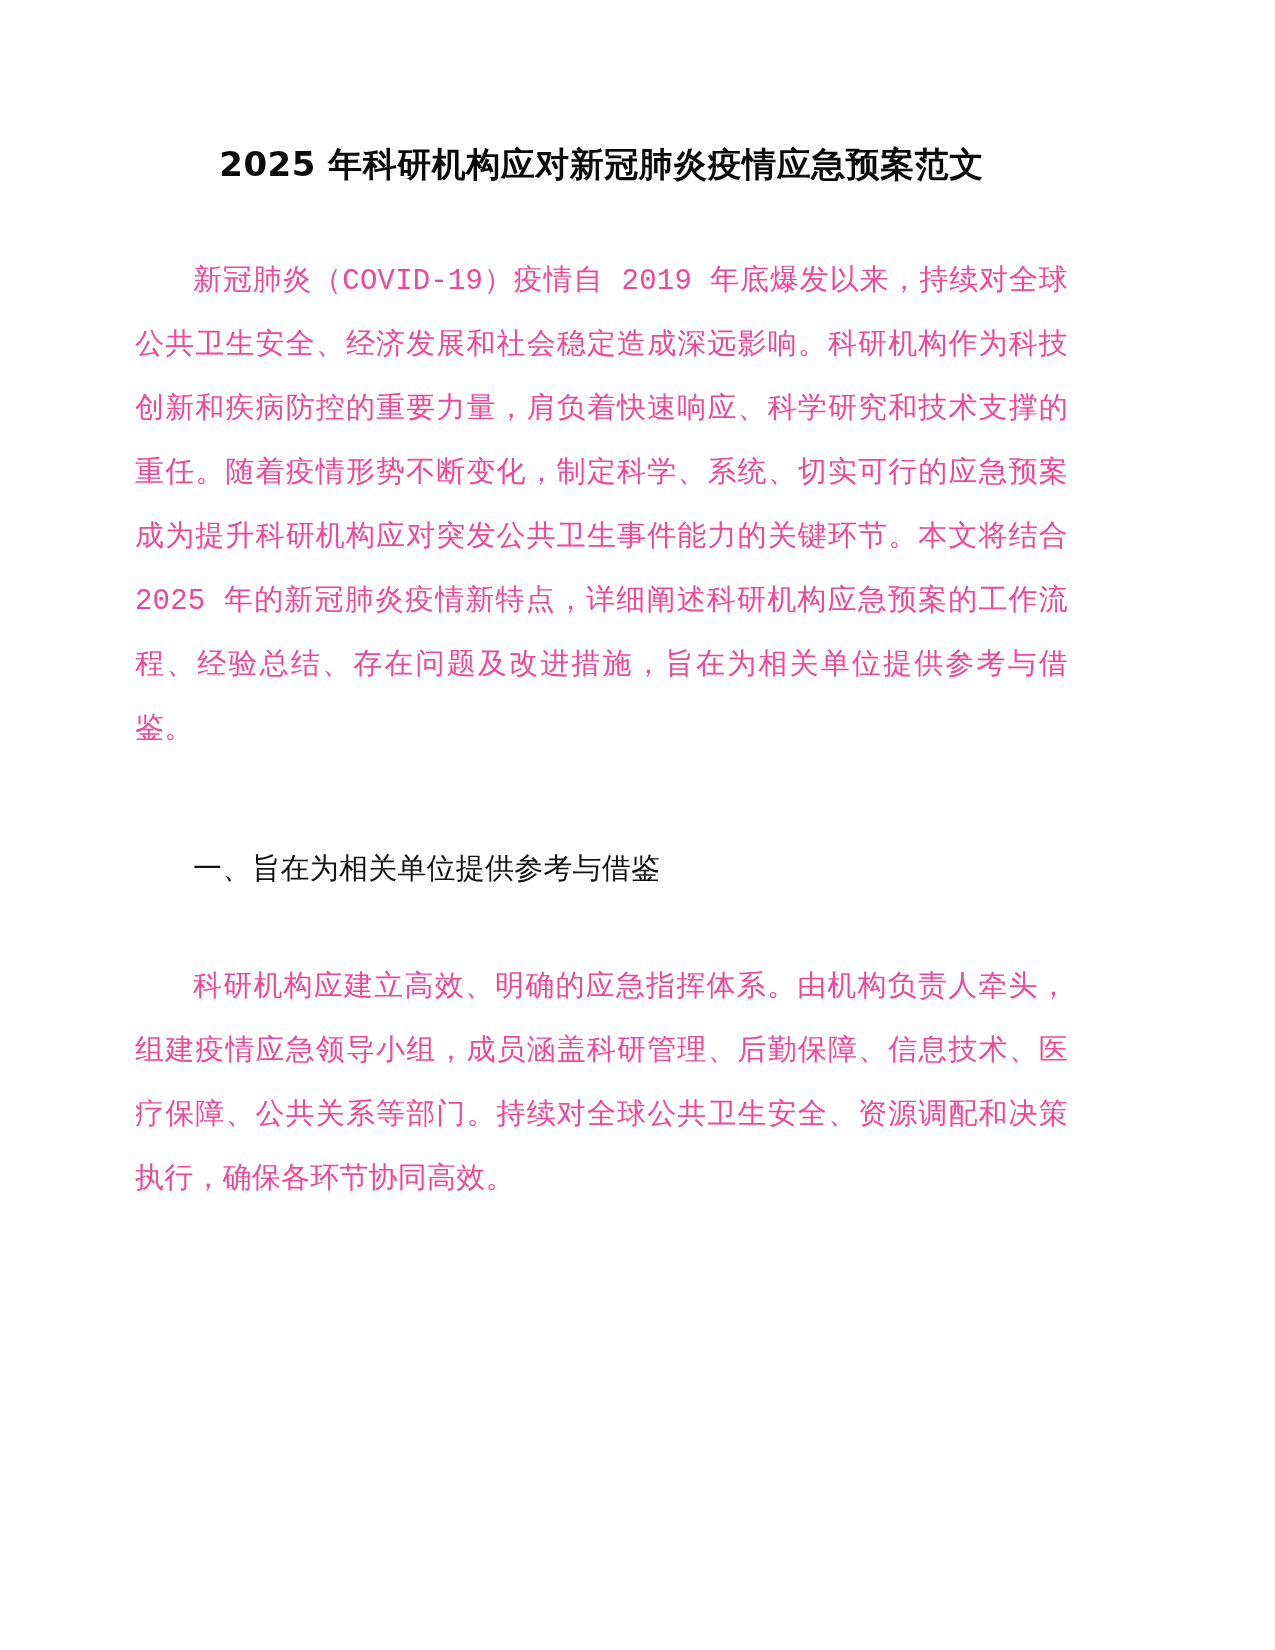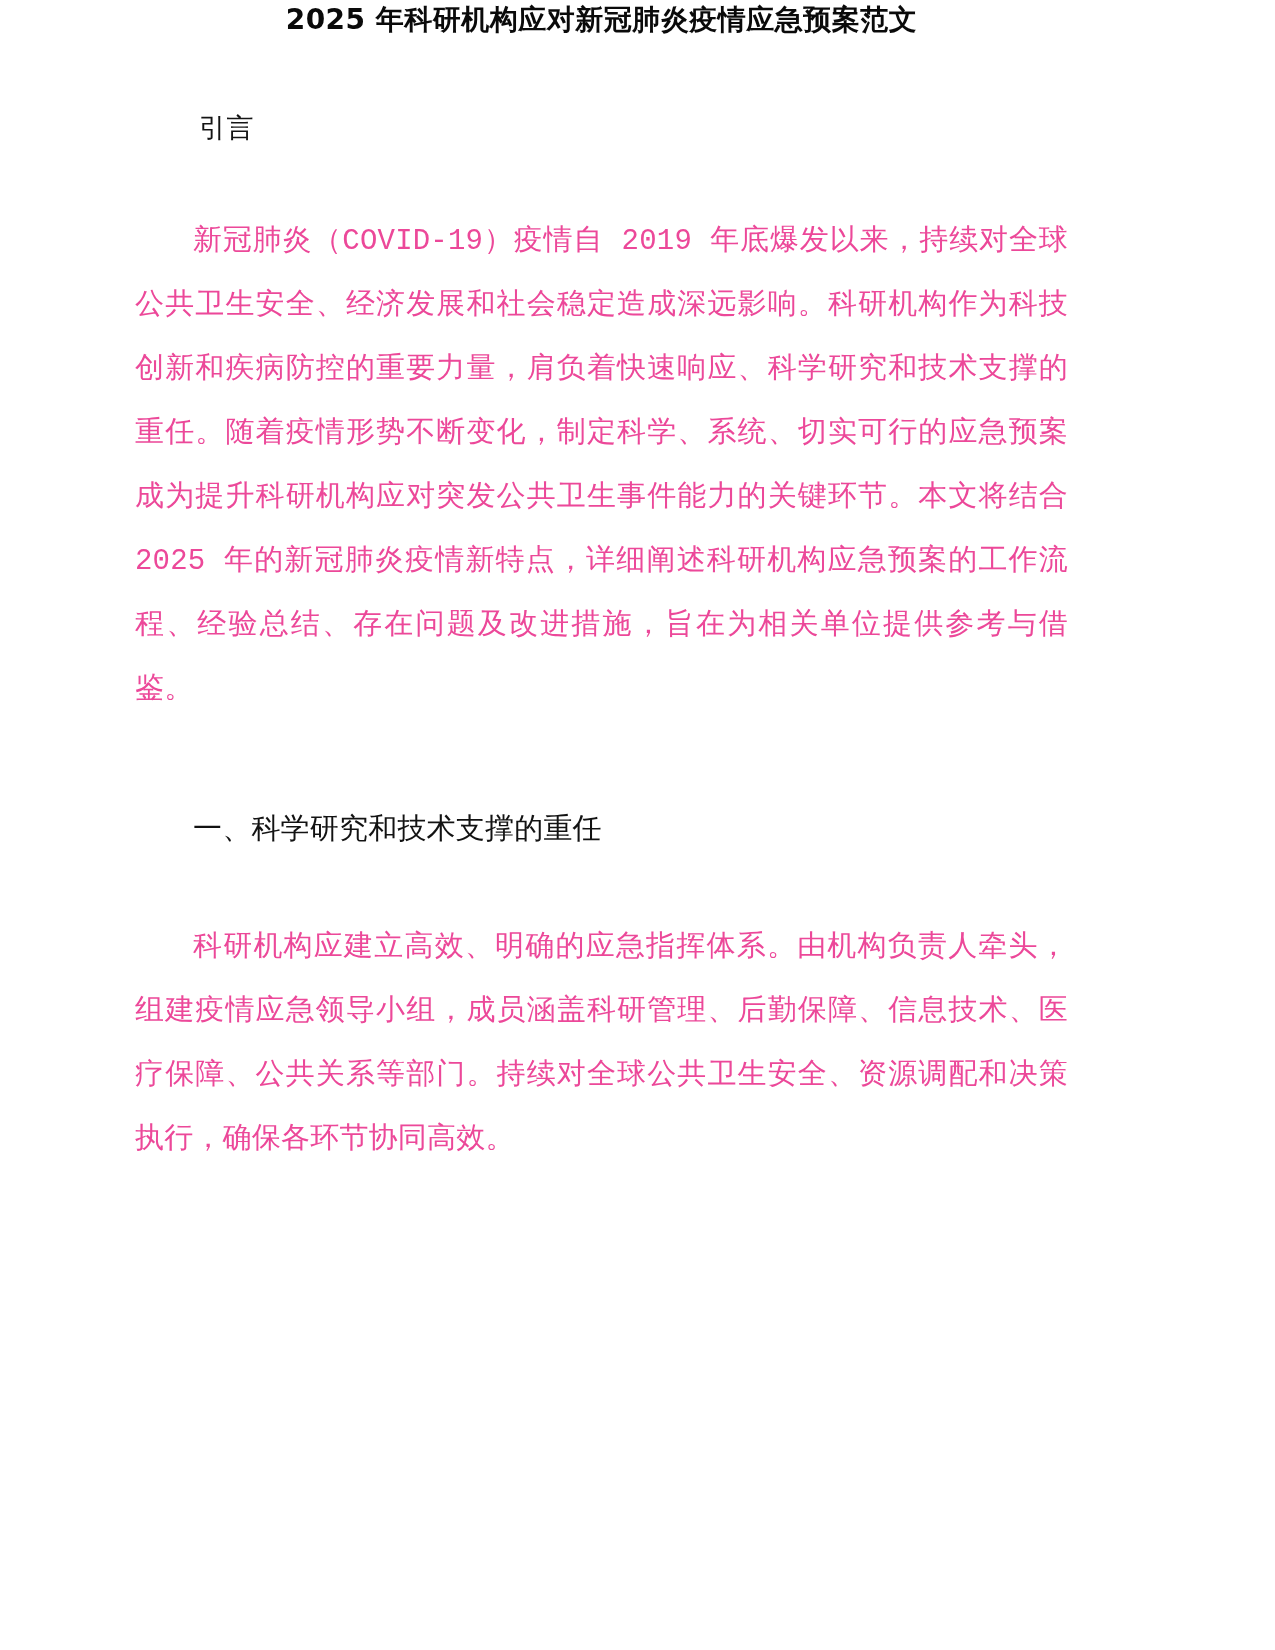--- a/index.html
+++ b/index.html
@@ -28,25 +28,26 @@
   .content {
     position: absolute;
     left: 135px;
     top: 0;
     width: 933px;
   }
 
   .doc-title {
     font-family: "DejaVu Sans", "Liberation Sans", sans-serif;
     font-weight: bold;
-    font-size: 28px;
+    font-size: 34px;
     line-height: 1.42;
     text-align: center;
     letter-spacing: 0.5px;
     margin: 0;
+    padding-top: 140px;
     color: #0a0a0a;
   }
 
   .section-label {
     font-family: "DejaVu Sans", "Liberation Sans", sans-serif;
     font-size: 27px;
     line-height: 1.5;
     margin: 0;
     padding-top: 68px;
     padding-left: 64px;
@@ -84,22 +85,21 @@
   .para.second-body { padding-top: 56px; }
 </style>
 </head>
 <body>
 
 <div class="page">
   <div class="content">
 
     <h1 class="doc-title">2025 年科研机构应对新冠肺炎疫情应急预案范文</h1>
 
-    <h2 class="section-label">引言</h2>
 
     <p class="para first-body">新冠肺炎（COVID-19）疫情自 2019 年底爆发以来，持续对全球公共卫生安全、经济发展和社会稳定造成深远影响。科研机构作为科技创新和疾病防控的重要力量，肩负着快速响应、科学研究和技术支撑的重任。随着疫情形势不断变化，制定科学、系统、切实可行的应急预案成为提升科研机构应对突发公共卫生事件能力的关键环节。本文将结合 2025 年的新冠肺炎疫情新特点，详细阐述科研机构应急预案的工作流程、经验总结、存在问题及改进措施，旨在为相关单位提供参考与借鉴。</p>
 
-    <h3 class="heading-num">一、科学研究和技术支撑的重任</h3>
+    <h3 class="heading-num">一、旨在为相关单位提供参考与借鉴</h3>
 
     <p class="para second-body">科研机构应建立高效、明确的应急指挥体系。由机构负责人牵头，组建疫情应急领导小组，成员涵盖科研管理、后勤保障、信息技术、医疗保障、公共关系等部门。持续对全球公共卫生安全、资源调配和决策执行，确保各环节协同高效。</p>
 
   </div>
 </div>
 
 </body></html>

